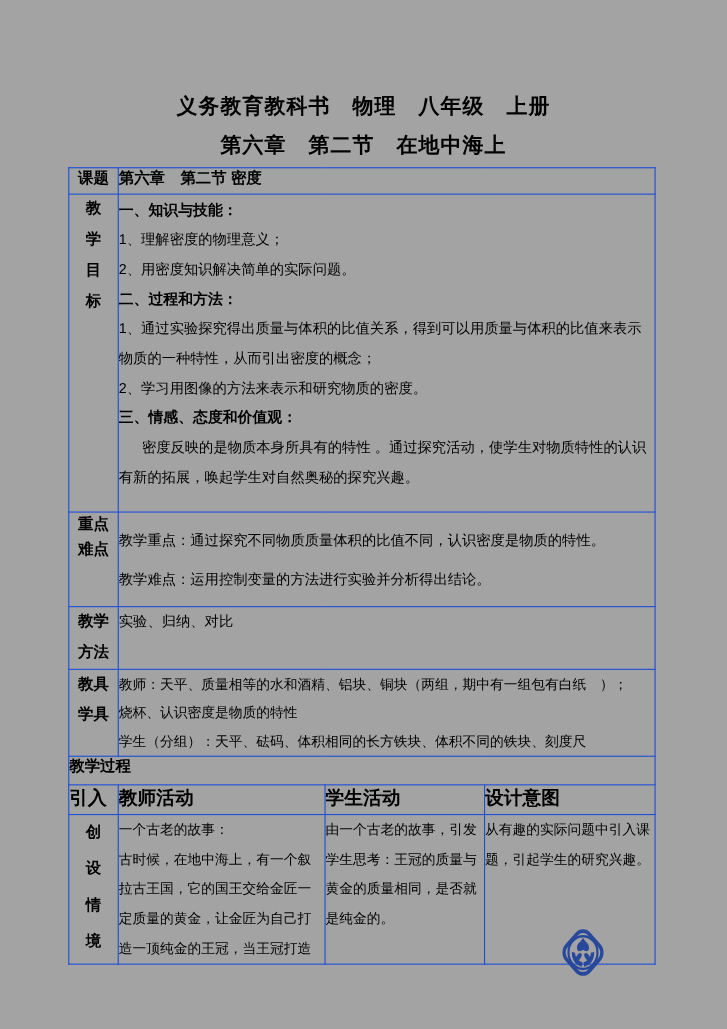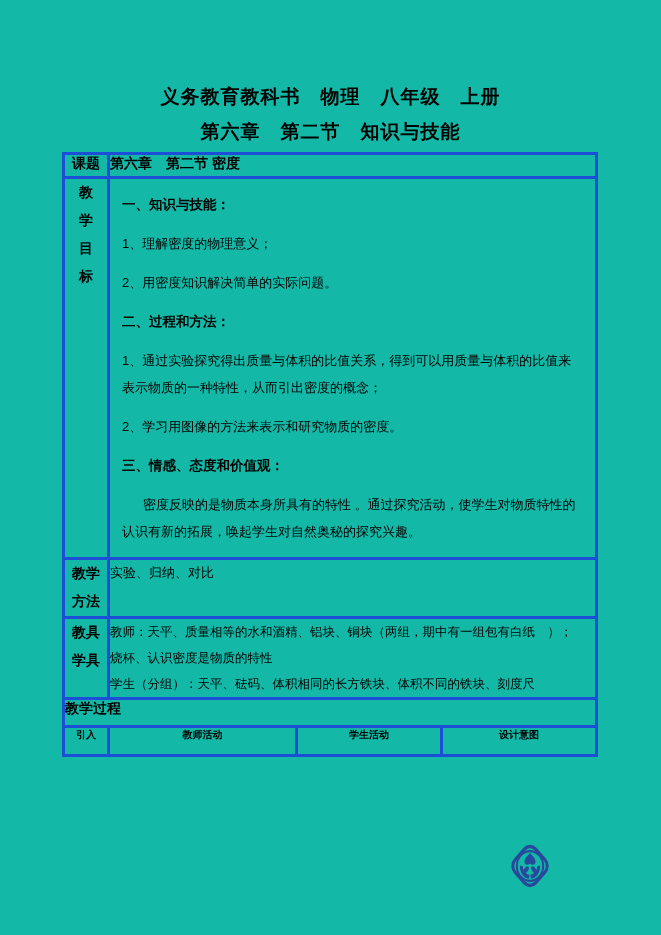--- a/index.html
+++ b/index.html
@@ -1,19 +1,19 @@
 <!DOCTYPE html>
 <html><head>
 <meta charset="utf-8">
 <style>
   html,body{margin:0;padding:0;background:#888;}
   .page{
     position:relative;
     width:661px;height:935px;
-    background:#14b8a6;
+    background:#a3a3a3;
     font-family:"Liberation Sans","DejaVu Sans",sans-serif;
     color:#000;
     overflow:hidden;
   }
   .doc-title{
     position:absolute;top:84px;left:0;width:661px;
     text-align:center;
     font-family:"Liberation Serif","DejaVu Serif",serif;
     font-weight:bold;font-size:19px;letter-spacing:1px;
   }
@@ -23,66 +23,66 @@
     font-family:"Liberation Serif","DejaVu Serif",serif;
     font-weight:bold;font-size:19px;letter-spacing:1px;
   }
   table.lesson{
     position:absolute;left:62px;top:152px;
     width:533px;
     border-collapse:collapse;table-layout:fixed;
     font-size:13px;
   }
   table.lesson td{
-    border:3px solid #1d4ed8;
+    border:1px solid #1d4ed8;
     padding:0;
     vertical-align:top;
     overflow:hidden;
   }
   td.lbl{
     font-weight:bold;font-size:14px;
     text-align:center;vertical-align:middle;
   }
   .vlabel{width:1em;margin:0 auto;word-break:break-all;line-height:28px;font-family:Liberation Serif, serif;}
   .vlabel.w2{width:2em;}
   .vlabel.lh23{line-height:23px;}
   .vlabel.lh33{line-height:33px;}
   td.topic-value{
     font-weight:bold;font-size:14px;
     padding-left:54px;vertical-align:middle;
   }
   td.content{padding:3px 8px 0 8px;line-height:27px;}
-  td.content p{margin:12px;}
+  td.content p{margin:0;}
   p.hd{font-weight:bold;font-size:13.5px;}
   p.indent{text-indent:21px;}
   td.kp{padding:3px 8px 0 8px;line-height:23px;}
   td.method-value{padding:9px 8px 0 14px;line-height:26px;margin-top:17px;}
   td.materials{padding:2px 8px 0 8px;line-height:26px;font-size:12.5px;}
   td.process{
     text-align:left;font-weight:bold;font-size:14px;
     vertical-align:middle;height:25px;
   }
   td.acthead{
-    text-align:center;font-weight:bold;font-size:10px;
+    font-weight:bold;font-size:17px;
     vertical-align:middle;height:26px;
   }
   td.story{padding:4px 6px 0 8px;line-height:27px;font-size:12.5px;}
   td.design-cell{
     padding:0 8px 7px 8px;line-height:27px;font-size:12.5px;
     vertical-align:bottom;
   }
   .logo{position:absolute;left:507px;top:840px;width:46px;height:52px;}
 </style>
 </head>
 <body>
 
 <div class="page">
 
   <div class="doc-title">义务教育教科书　物理　八年级　上册</div>
-  <div class="doc-subtitle">第六章　第二节　知识与技能</div>
+  <div class="doc-subtitle">第六章　第二节　在地中海上</div>
 
   <table class="lesson">
     <colgroup>
       <col style="width:45px">
         <col style="width:188px">
         <col style="width:145px">
         <col style="width:155px">
     </colgroup>
 
     <tbody>
@@ -100,20 +100,29 @@
         <p>1、理解密度的物理意义；</p>
         <p>2、用密度知识解决简单的实际问题。</p>
         <p class="hd">二、过程和方法：</p>
         <p>1、通过实验探究得出质量与体积的比值关系，得到可以用质量与体积的比值来表示物质的一种特性，从而引出密度的概念；</p>
         <p>2、学习用图像的方法来表示和研究物质的密度。</p>
         <p class="hd">三、情感、态度和价值观：</p>
         <p class="indent">密度反映的是物质本身所具有的特性 。通过探究活动，使学生对物质特性的认识有新的拓展，唤起学生对自然奥秘的探究兴趣。</p>
       </td>
     </tr>
 
+    <tr style="height:51px">
+      <td class="lbl">
+        <div class="vlabel w2 lh23">重点难点</div>
+      </td>
+      <td class="kp" colspan="3">
+        <p>教学重点：通过探究不同物质质量体积的比值不同，认识密度是物质的特性。</p>
+        <p>教学难点：运用控制变量的方法进行实验并分析得出结论。</p>
+      </td>
+    </tr>
 
     <tr style="height:52px">
       <td class="lbl">
         <div class="vlabel w2">教学方法</div>
       </td>
       <td class="method-value" colspan="3">实验、归纳、对比</td>
     </tr>
 
     <tr style="height:79px">
       <td class="lbl">
@@ -130,20 +139,31 @@
       <td class="process" colspan="4">教学过程</td>
     </tr>
 
     <tr style="height:26px">
       <td class="acthead">引入</td>
       <td class="acthead">教师活动</td>
       <td class="acthead">学生活动</td>
       <td class="acthead">设计意图</td>
     </tr>
 
+    <tr style="height:132px">
+      <td class="lbl">
+        <div class="vlabel lh33">创设情境</div>
+      </td>
+      <td class="story">
+        <p style="margin:0">一个古老的故事：</p>
+        <p style="margin:0">古时候，在地中海上，有一个叙拉古王国，它的国王交给金匠一定质量的黄金，让金匠为自己打造一顶纯金的王冠，当王冠打造</p>
+      </td>
+      <td class="story">由一个古老的故事，引发学生思考：王冠的质量与黄金的质量相同，是否就是纯金的。</td>
+      <td class="design-cell">从有趣的实际问题中引入课题，引起学生的研究兴趣。</td>
+    </tr>
   </tbody>
     </table>
 
   <svg class="logo" viewBox="0 0 46 46" preserveAspectRatio="none">
     <rect x="8.5" y="8.5" width="29" height="29" rx="8" fill="none" stroke="#27489b" stroke-width="3" transform="rotate(45 23 23)"></rect>
     <circle cx="23" cy="23" r="13.2" fill="none" stroke="#27489b" stroke-width="2"></circle>
     <path d="M23 11 C21.5 14 17.5 15.5 17.5 19 C17.5 22 20.5 22.8 23 20.8 C25.5 22.8 28.5 22 28.5 19 C28.5 15.5 24.5 14 23 11 Z" fill="#27489b"></path>
     <path d="M12.8 22.5 C12.8 29 16.5 33.5 22 34.3 L22.5 30.8 C18.5 29.8 16 27 15.8 23.2 Z" fill="#27489b"></path>
     <path d="M33.2 22.5 C33.2 29 29.5 33.5 24 34.3 L23.5 30.8 C27.5 29.8 30 27 30.2 23.2 Z" fill="#27489b"></path>
     <ellipse cx="19.2" cy="26.3" rx="2" ry="3.4" transform="rotate(38 19.2 26.3)" fill="#27489b"></ellipse>

